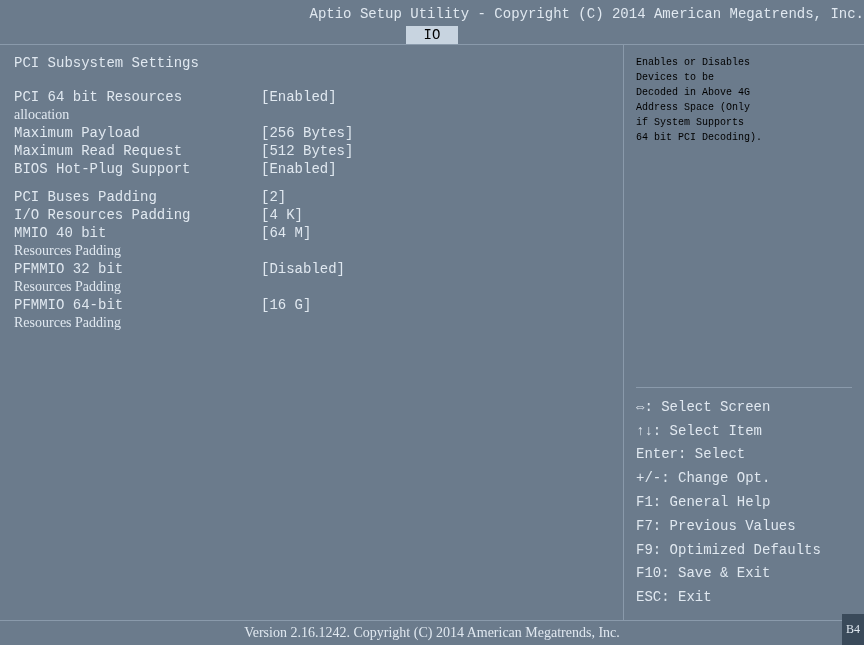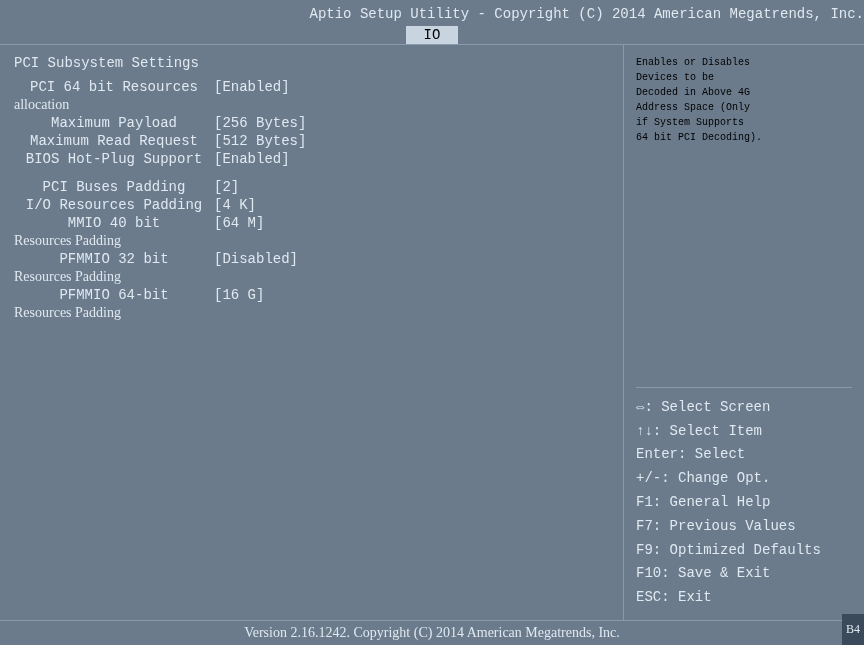--- a/index.html
+++ b/index.html
@@ -67,38 +67,38 @@
     
     #left-panel {
       flex: 1;
       padding: 10px 14px;
       color: #e0e8f0;
       border-right: 1px solid #8a9aab;
     }
 
     .section-title {
       color: #e0e8f0;
-      margin-bottom: 8px;
+      margin-bottom: 18px;
       font-size: 14px;
     }
 
     .setting-row {
       display: flex;
       margin-bottom: 2px;
       font-size: 14px;
-      text-align: center;
     }
 
     .setting-label {
       color: #e0e8f0;
       min-width: 200px;
     }
 
     .setting-value {
       color: #e0e8f0;
+      margin-left: 47px;
     }
 
     .setting-label-only {
       color: #e0e8f0;
       font-size: 14px;
       margin-bottom: 2px;
       font-family: Liberation Serif, serif;
     }
 
     .spacer {

